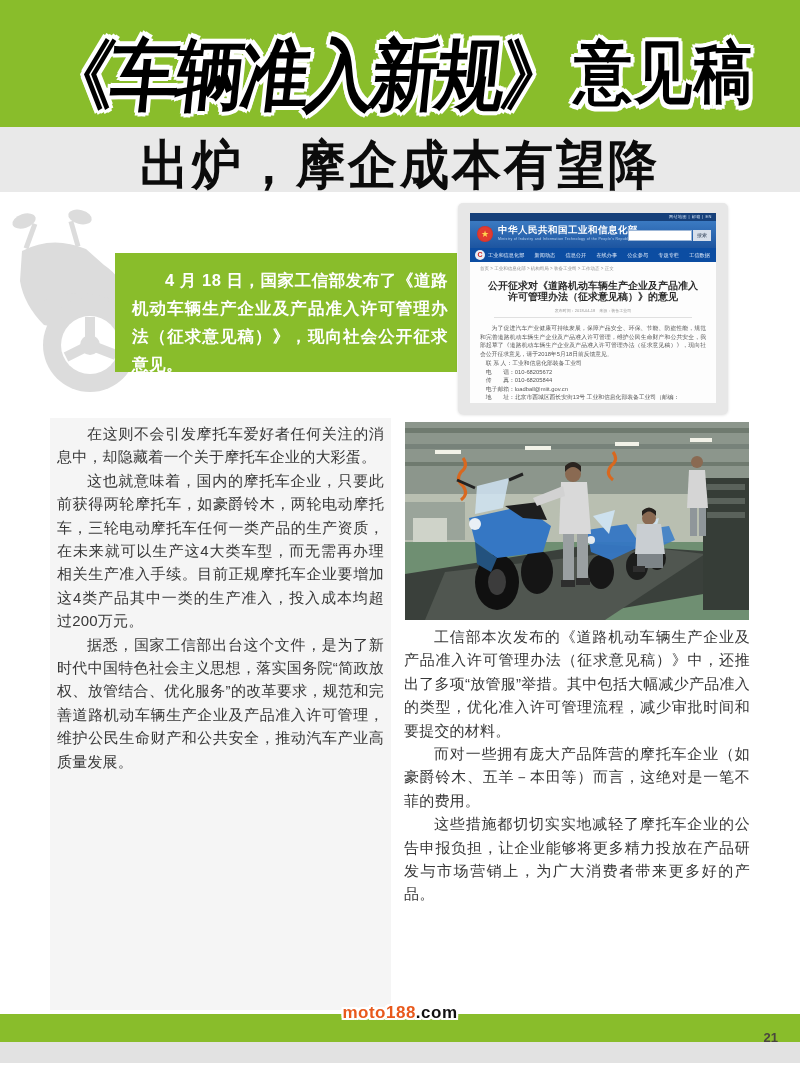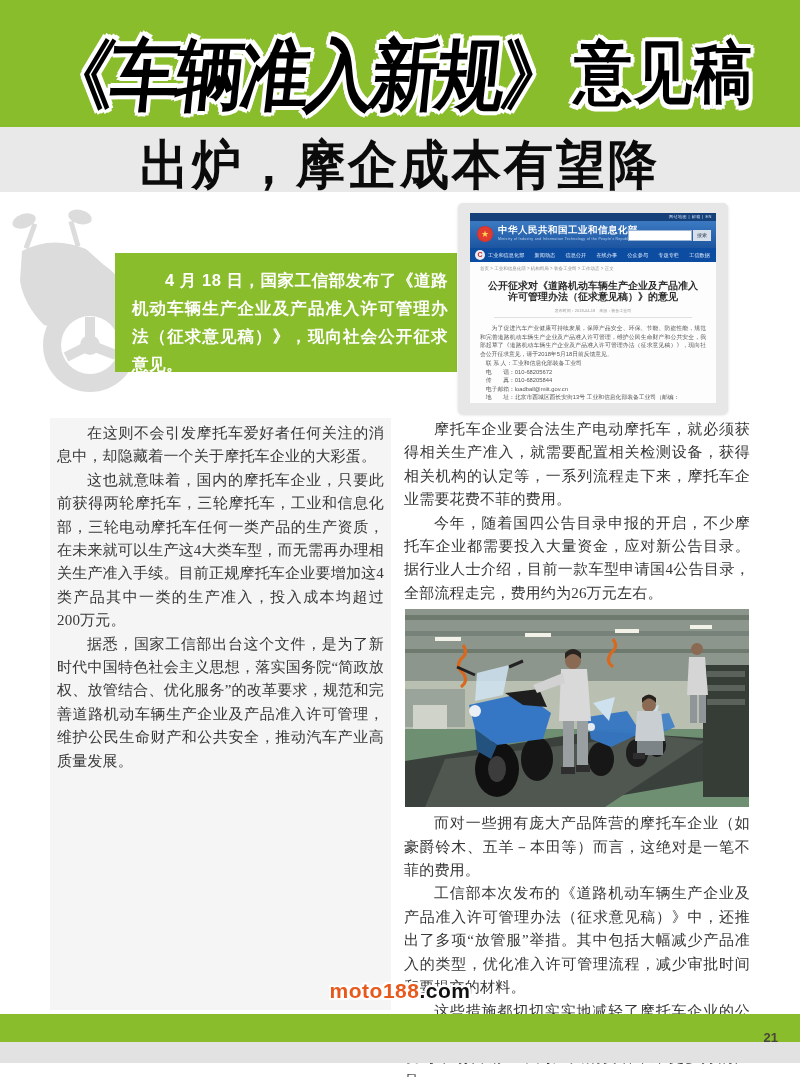--- a/index.html
+++ b/index.html
@@ -50,27 +50,27 @@
   .web-meta{margin-top:6px;font-size:4px;color:#9a9a9a;text-align:center;padding-bottom:4px;
      border-bottom:1px solid #e0e0e0;width:88%;margin-left:auto;margin-right:auto;}
   .web-body{margin-top:6px;font-size:5.8px;color:#555;line-height:8.5px;text-align:justify;text-indent:2em;}
   .web-contacts{margin-top:1px;font-size:5.8px;color:#555;line-height:8.5px;}
   .contact-line{padding-left:1em;}
   
   .left-panel{position:absolute;left:50px;top:418px;width:341px;height:592px;background:#f5f5f5;
      box-sizing:border-box;padding:4px 7px;}
   .right-col{position:absolute;left:404px;top:418px;width:346px;height:594px;}
   .para{margin:0;font-size:15px;color:#373737;line-height:23.4px;text-align:justify;text-indent:2em;
-     letter-spacing:.2px;font-family:Liberation Serif, serif;}
+     letter-spacing:.2px;}
   .factory-photo{display:block;width:344px;height:198px;margin:4px 0 5px 1px;}
   
   .footer-green{position:absolute;left:0;top:1014px;width:800px;height:28px;background:#89bd2b;}
   .footer-gray{position:absolute;left:0;top:1042px;width:800px;height:21px;background:#e2e2e2;}
   .page-number{position:absolute;right:22px;top:1030px;font-size:13px;font-weight:bold;color:#4a463e;}
-  .footer-logo{position:absolute;left:0;top:979px;width:800px;text-align:center;font-size:21px;
+  .footer-logo{position:absolute;left:0;top:1003px;width:800px;text-align:center;font-size:17px;
      font-weight:900;letter-spacing:.5px;
      text-shadow:-2px -2px 0 #fff,2px -2px 0 #fff,-2px 2px 0 #fff,2px 2px 0 #fff,
                  -2px 0 0 #fff,2px 0 0 #fff,0 -2px 0 #fff,0 2px 0 #fff;}
   .logo-main{color:#e8591c;}
   .logo-suffix{color:#111;}
 </style>
 </head>
 <body>
 
 <div class="page">
@@ -139,30 +139,25 @@
             <div class="contact-line">电子邮箱：loadball@miit.gov.cn</div>
             <div class="contact-line">地　　址：北京市西城区西长安街13号 工业和信息化部装备工业司（邮编：100804），请在信封上注明“征求意见反馈”。</div>
           </div>
       </div>
     </div>
   </div>
 
   <div class="left-panel">
 
   <p class="para">在这则不会引发摩托车爱好者任何关注的消息中，却隐藏着一个关于摩托车企业的大彩蛋。</p>
-      <p class="para">这也就意味着，国内的摩托车企业，只要此前获得两轮摩托车，三轮摩托车，工业和信息化部，三轮电动摩托车任何一类产品的生产资质，在未来就可以生产这4大类车型，而无需再办理相关生产准入手续。目前正规摩托车企业要增加这4类产品其中一类的生产准入，投入成本均超过200万元。</p>
+      <p class="para">这也就意味着，国内的摩托车企业，只要此前获得两轮摩托车，如豪爵铃木，两轮电动摩托车，三轮电动摩托车任何一类产品的生产资质，在未来就可以生产这4大类车型，而无需再办理相关生产准入手续。目前正规摩托车企业要增加这4类产品其中一类的生产准入，投入成本均超过200万元。</p>
       <p class="para">据悉，国家工信部出台这个文件，是为了新时代中国特色社会主义思想，落实国务院“简政放权、放管结合、优化服务”的改革要求，规范和完善道路机动车辆生产企业及产品准入许可管理，维护公民生命财产和公共安全，推动汽车产业高质量发展。</p>
     </div>
 
   <div class="right-col">
-    <div>
-
-    <p class="para">摩托车企业要合法生产电动摩托车，就必须获得相关生产准入，就需要配置相关检测设备，获得相关机构的认定等，一系列流程走下来，摩托车企业需要花费不菲的费用。</p>
-        <p class="para">今年，随着国四公告目录申报的开启，不少摩托车企业都需要投入大量资金，应对新公告目录。据行业人士介绍，目前一款车型申请国4公告目录，全部流程走完，费用约为26万元左右。</p>
-      </div>
 
     <svg class="factory-photo" viewBox="0 0 344 198">
       <rect width="344" height="198" fill="#aab2a6"></rect>
       <rect width="344" height="72" fill="#8c968c"></rect>
       <rect y="6" width="344" height="5" fill="#6f7a6f"></rect>
       <rect y="22" width="344" height="5" fill="#77827a"></rect>
       <rect y="40" width="344" height="4" fill="#6f7a6f"></rect>
       <rect x="30" y="28" width="26" height="4" fill="#f2f2e8"></rect>
       <rect x="120" y="24" width="26" height="4" fill="#f2f2e8"></rect>
       <rect x="210" y="20" width="24" height="4" fill="#f2f2e8"></rect>
@@ -224,22 +219,22 @@
       <g>
         <circle cx="292" cy="40" r="6" fill="#8a6a52"></circle>
         <path d="M284 48 L300 48 L303 86 L282 86 Z" fill="#d5d5d5"></path>
         <rect x="285" y="86" width="7" height="28" fill="#8f969a"></rect>
         <rect x="294" y="86" width="7" height="28" fill="#8f969a"></rect>
       </g>
     </svg>
 
     <div>
 
-    <p class="para">而对一些拥有庞大产品阵营的摩托车企业（如豪爵铃木、五羊－本田等）而言，这绝对是一笔不菲的费用。</p>
-        <p class="para">工信部本次发布的《道路机动车辆生产企业及产品准入许可管理办法（征求意见稿）》中，还推出了多项“放管服”举措。其中包括大幅减少产品准入的类型，优化准入许可管理流程，减少审批时间和要提交的材料。</p>
+    <p class="para">工信部本次发布的《道路机动车辆生产企业及产品准入许可管理办法（征求意见稿）》中，还推出了多项“放管服”举措。其中包括大幅减少产品准入的类型，优化准入许可管理流程，减少审批时间和要提交的材料。</p>
+        <p class="para">而对一些拥有庞大产品阵营的摩托车企业（如豪爵铃木、五羊－本田等）而言，这绝对是一笔不菲的费用。</p>
         <p class="para">这些措施都切切实实地减轻了摩托车企业的公告申报负担，让企业能够将更多精力投放在产品研发与市场营销上，为广大消费者带来更多好的产品。</p>
       </div>
   </div>
 
   <div class="footer-green"></div>
   <div class="footer-gray"></div>
   <div class="page-number">21</div>
   <div class="footer-logo">
     <span class="logo-main">moto188</span><span class="logo-suffix">.com</span>
   </div>

